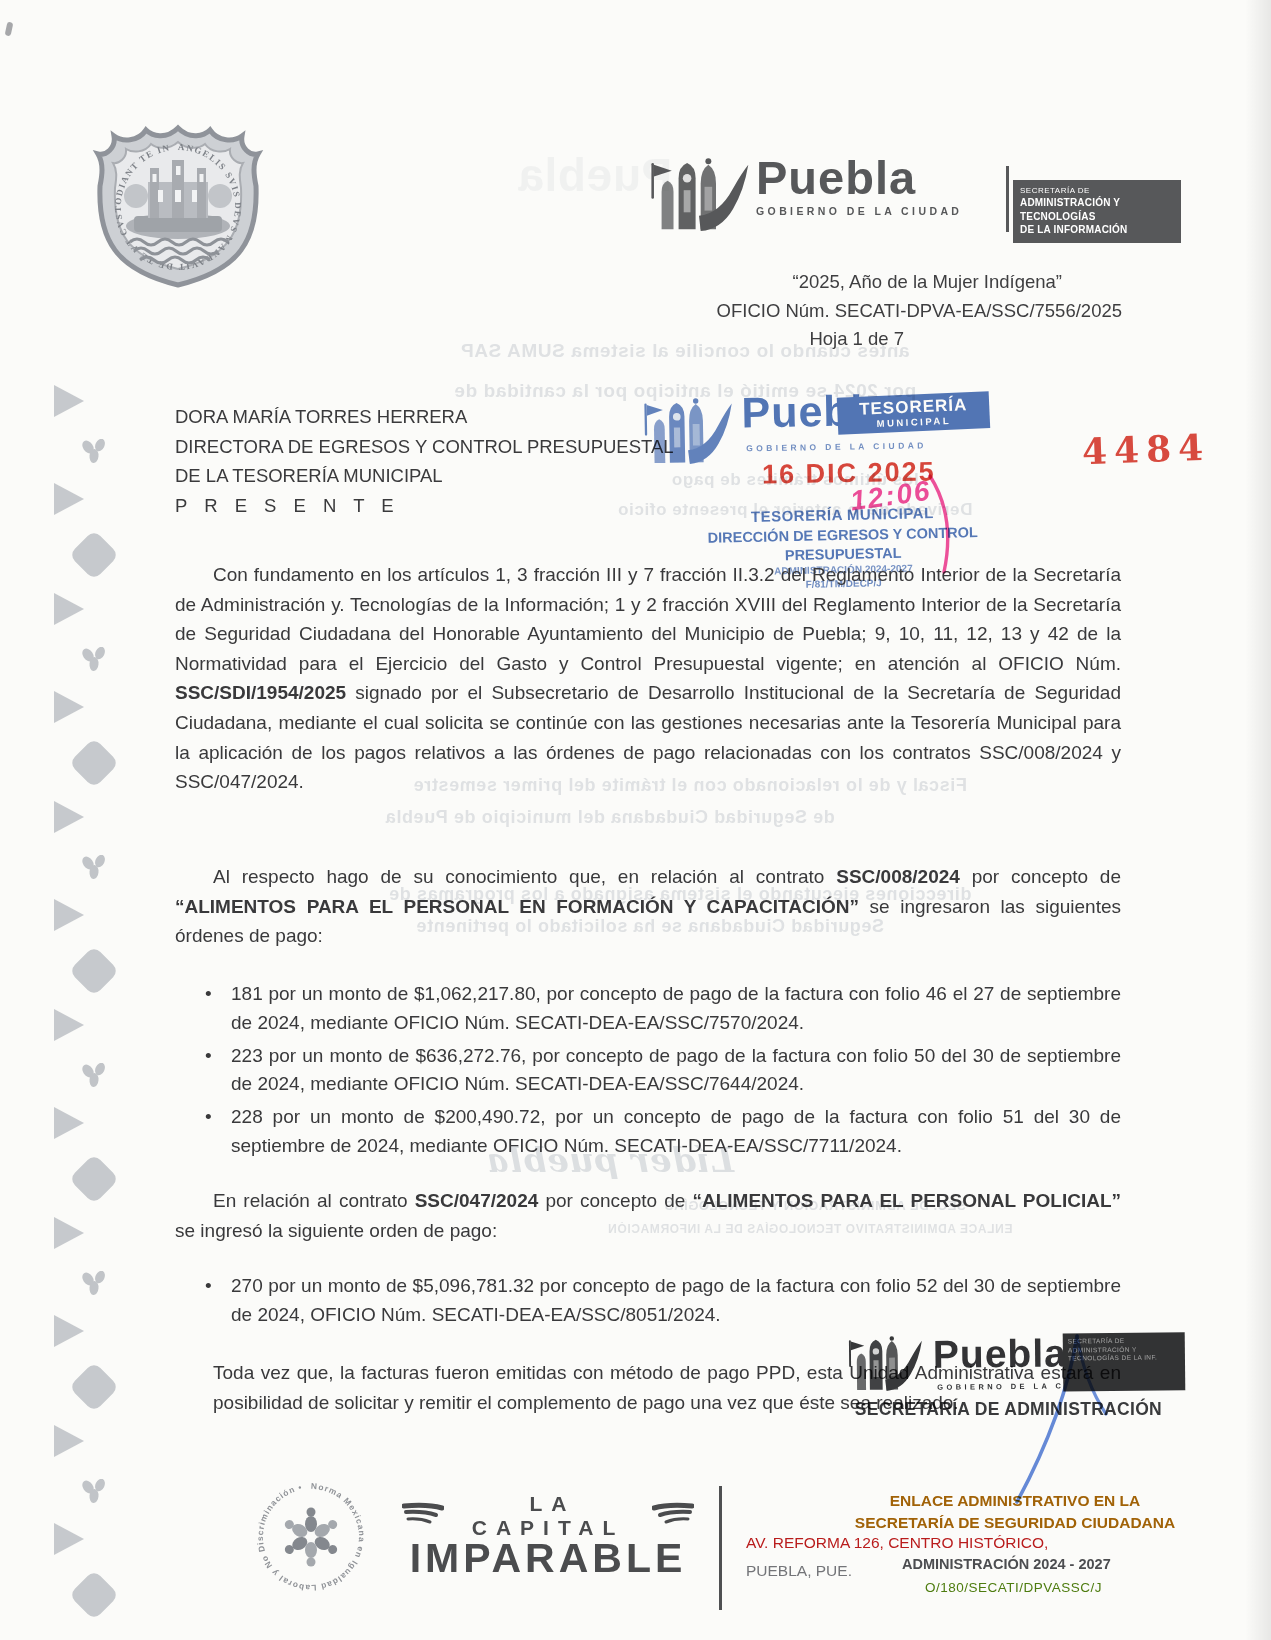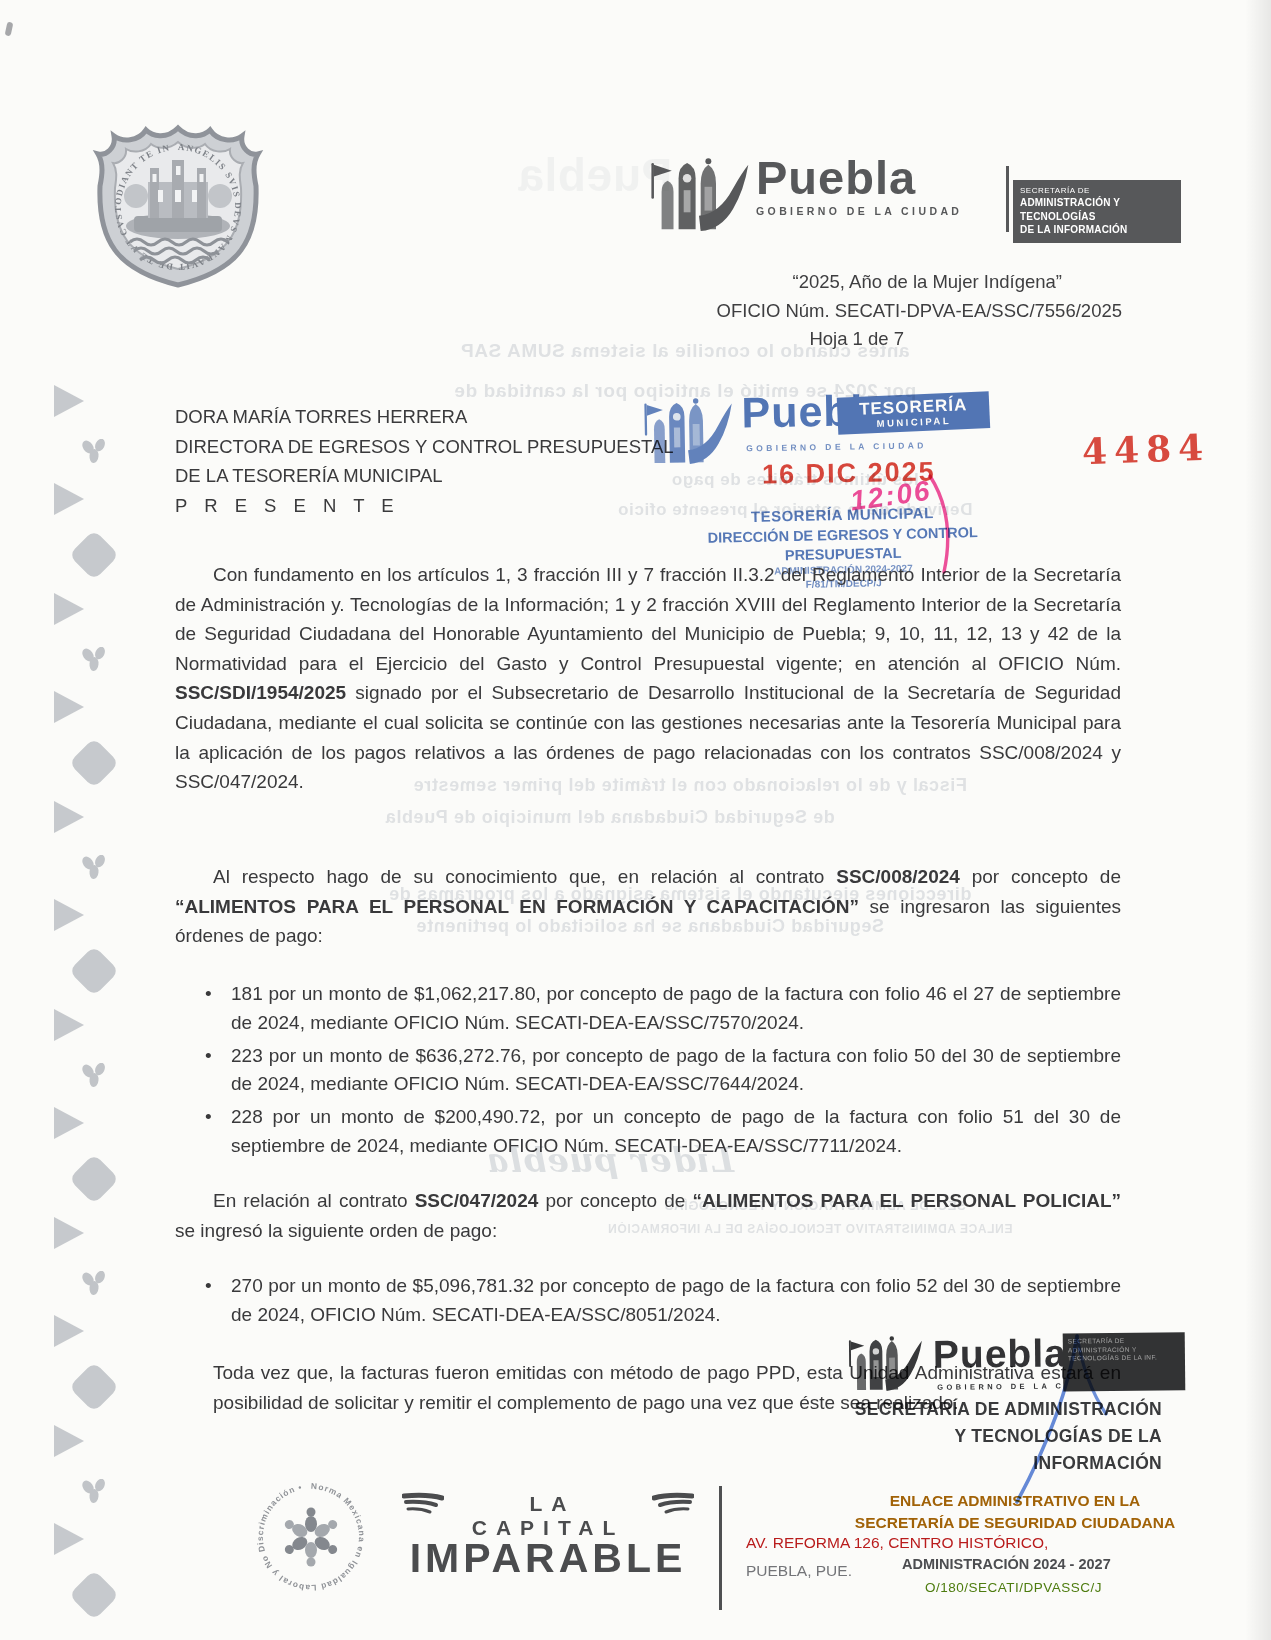--- a/index.html
+++ b/index.html
@@ -77,21 +77,21 @@
               mix-blend-mode:multiply;opacity:.92;}
   .dark-box{position:absolute;left:218px;top:6px;width:112px;height:50px;background:#202123;
               padding:4px 5px;}
   .dark-box div{font-size:6.5px;line-height:8.5px;color:rgba(255,255,255,.55);letter-spacing:.4px;}
   .sig-title{left:840px;top:1396px;width:322px;text-align:right;font-size:17.5px;font-weight:bold;
              color:#3a3b3d;line-height:27px;letter-spacing:.3px;mix-blend-mode:multiply;}
 
   
   .seal{left:250px;top:1476px;}
   .capital{left:402px;top:1492px;width:292px;text-align:center;color:#4b4c4e;}
-  .capital .row{display:flex;justify-content:center;gap:6px;}
+  .capital .row{display:flex;align-items:center;justify-content:center;gap:6px;}
   .capital .c1{font-size:21px;font-weight:bold;letter-spacing:9px;text-indent:9px;}
   .capital .c2{font-size:41px;font-weight:bold;letter-spacing:4px;line-height:40px;margin-top:-2px;}
   .f-divider{left:719px;top:1486px;width:3px;height:124px;background:#4f5052;}
   .enlace{left:845px;top:1490px;width:340px;text-align:center;font-size:15.5px;font-weight:bold;
           line-height:22px;color:#a16207;}
   .addr1{left:746px;top:1534px;font-size:15.5px;color:#b91c1c;}
   .addr2{left:746px;top:1562px;font-size:15.5px;color:#737478;}
   .admin{left:902px;top:1556px;font-size:14.5px;font-weight:bold;color:#4c4d50;}
   .refcode{left:925px;top:1580px;font-size:13.5px;color:#4d7c0f;letter-spacing:.5px;}
 
@@ -317,21 +317,20 @@
     <span class="wordmark" style="position:absolute;left:88px;top:6px;font-size:39px;color:#212225;">Puebla</span>
     <span class="tagline" style="position:absolute;left:92px;top:54px;font-size:7.5px;color:#212225;">GOBIERNO DE LA CIUDAD</span>
     <span class="dark-box">
       <div>SECRETARÍA DE</div>
       <div>ADMINISTRACIÓN Y</div>
       <div>TECNOLOGÍAS DE LA INF.</div>
     </span>
   </div>
   <div class="abs sig-title">
     <div>SECRETARÍA DE ADMINISTRACIÓN</div>
-    <div>Y TECNOLOGÍAS DE LA INFORMACIÓN</div>
   </div>
 
   <div class="abs seal">
     <svg width="122" height="122" viewBox="0 0 122 122">
       <defs>
           <path id="seal-ring" d="M61,13 a48,48 0 1,1 -0.05,0"></path>
         </defs>
       <text font-size="8.4" letter-spacing="1" fill="#8f9297" font-family="Liberation Sans,sans-serif" font-weight="bold">
         <textPath href="#seal-ring">Norma Mexicana en Igualdad Laboral y No Discriminación •</textPath>
       </text>

